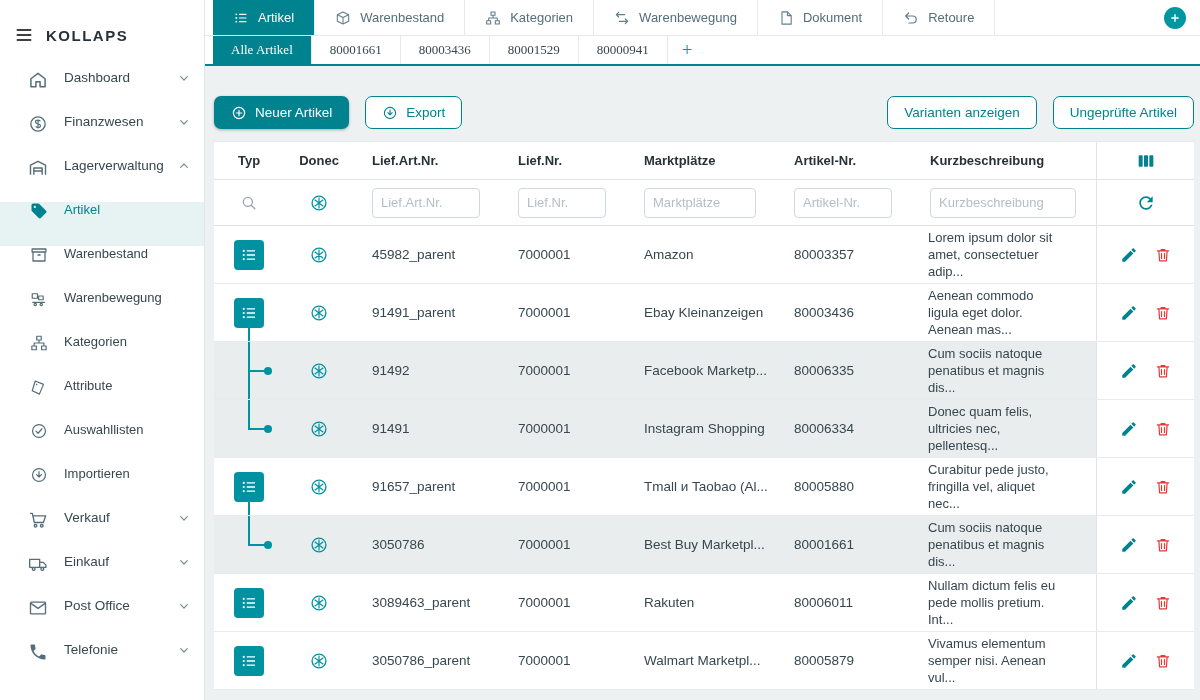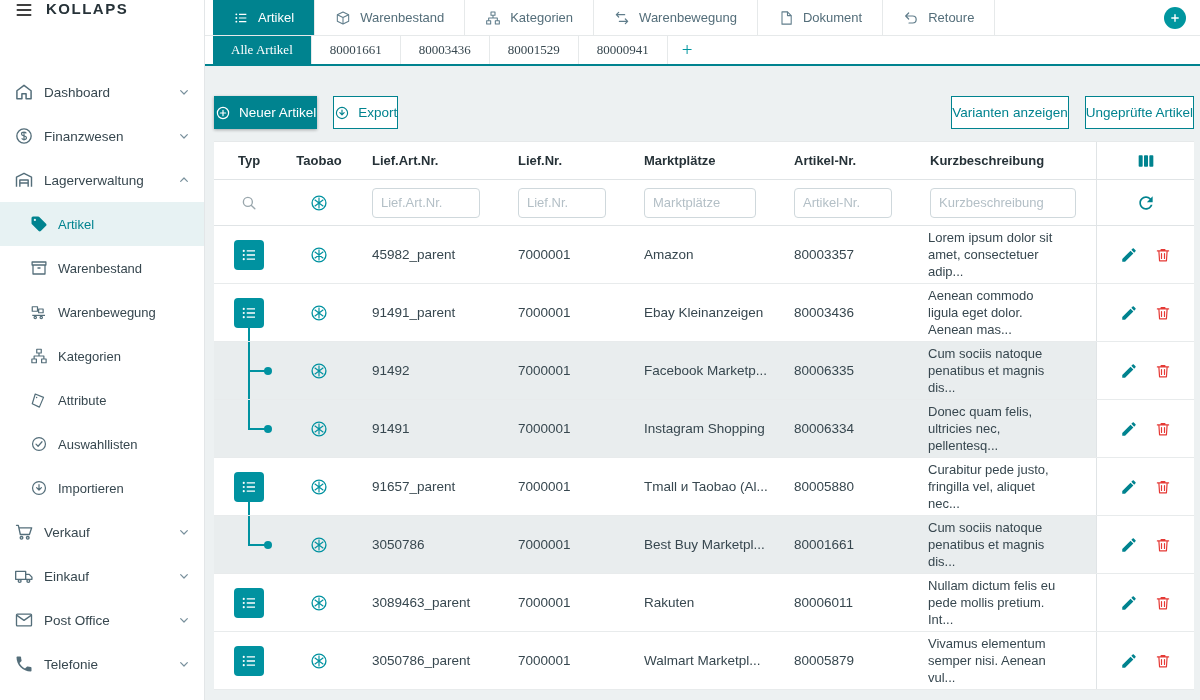--- a/index.html
+++ b/index.html
@@ -2,23 +2,23 @@
 <html><head>
 <meta charset="utf-8">
 <style>
   html,body{margin:0;padding:0;width:1200px;height:700px;overflow:hidden;
     font-family:"Liberation Sans","DejaVu Sans",sans-serif;background:#edf1f2;}
   *{box-sizing:border-box;}
   .app{display:flex;width:1200px;height:700px;}
 
   
   .sidebar{width:205px;min-width:205px;background:#fff;border-right:1px solid #e3e6e8;overflow:hidden;}
-  .logo-row{display:flex;gap:12px;height:70px;padding:0 14px;}
+  .logo-row{display:flex;align-items:center;gap:12px;height:70px;padding:0 14px;}
   .logo-text{font-size:15px;font-weight:700;color:#263238;letter-spacing:1.5px;}
-  .nav-item{position:relative;display:flex;align-items:center;gap:10px;height:44px;padding:0 14px;
+  .nav-item{position:relative;display:flex;align-items:flex-start;gap:16px;height:44px;padding:0 28px;
     color:#37474f;font-size:13.5px;cursor:pointer;}
   .nav-item .nico{color:#546e7a;}
   .nav-item.sub{padding-left:30px;font-size:13px;}
   .nav-item.active{background:#e7f2f3;color:#00838f;}
   .nav-item.active .nico{color:#00838f;}
   .chev{position:absolute;right:12px;color:#78909c;}
 
   
   .icon{display:inline-flex;flex:none;}
   .icon svg{width:100%;height:100%;display:block;}
@@ -40,21 +40,21 @@
   .add-circle svg{width:14px;height:14px;}
   .tabbar2{display:flex;align-items:stretch;height:30px;background:#fff;border-bottom:2px solid #00838f;padding-left:8px;font-family:Liberation Serif, serif;}
   .tab2{display:flex;align-items:center;padding:0 18px;font-size:13px;color:#37474f;
     border-right:1px solid #e6e9ea;cursor:pointer;white-space:nowrap;}
   .tab2.active{background:#00838f;color:#fff;}
   .tab2.add{color:#00969f;font-size:19px;border-right:none;padding:0 14px;}
 
   
   .content{flex:1;background:#edf1f2;padding:30px 6px 0 9px;overflow:hidden;}
   .toolbar{display:flex;align-items:center;gap:16px;margin-bottom:12px;}
-  .btn{display:inline-flex;align-items:center;gap:8px;height:33px;padding:0 0;border-radius:0;
+  .btn{display:inline-flex;align-items:center;gap:8px;height:33px;padding:0 16px;border-radius:7px;
     font-size:13.5px;font-family:inherit;cursor:pointer;border:1px solid transparent;background:#fff;}
   .btn-primary{background:#00838f;color:#fff;box-shadow:0 1px 3px rgba(0,0,0,.3);}
   .btn-outline{color:#00838f;border-color:#00838f;}
   .spacer{flex:1;}
 
   
   .table-card{background:#fff;border-top:1px solid #e6e9ea;}
   .grid-row{display:grid;grid-template-columns:70px 70px 146px 126px 150px 136px 1fr 98px;align-items:center;}
   .thead{height:38px;border-bottom:1px solid #e0e4e6;}
   .th{font-size:13px;font-weight:700;color:#263238;padding-left:18px;}
@@ -381,21 +381,21 @@
         <button class="btn btn-outline">
           <span>Varianten anzeigen</span>
         </button>
         <button class="btn btn-outline">
           <span>Ungeprüfte Artikel</span>
         </button>
       </div>
       <div class="table-card" id="table">
           <div class="grid-row thead">
             <div class="th center">Typ</div>
-            <div class="th center">Taobao</div>
+            <div class="th center">Donec</div>
             <div class="th">Lief.Art.Nr.</div>
             <div class="th">Lief.Nr.</div>
             <div class="th">Marktplätze</div>
             <div class="th">Artikel-Nr.</div>
             <div class="th">Kurzbeschreibung</div>
             <div class="actions-col">
               <button class="icon-btn c-edit">
                 <span class="icon icon-20">
                   <svg viewBox="0 0 24 24" fill="currentColor">
                     <rect x="3.2" y="5" width="4.8" height="14" rx="1"></rect>

